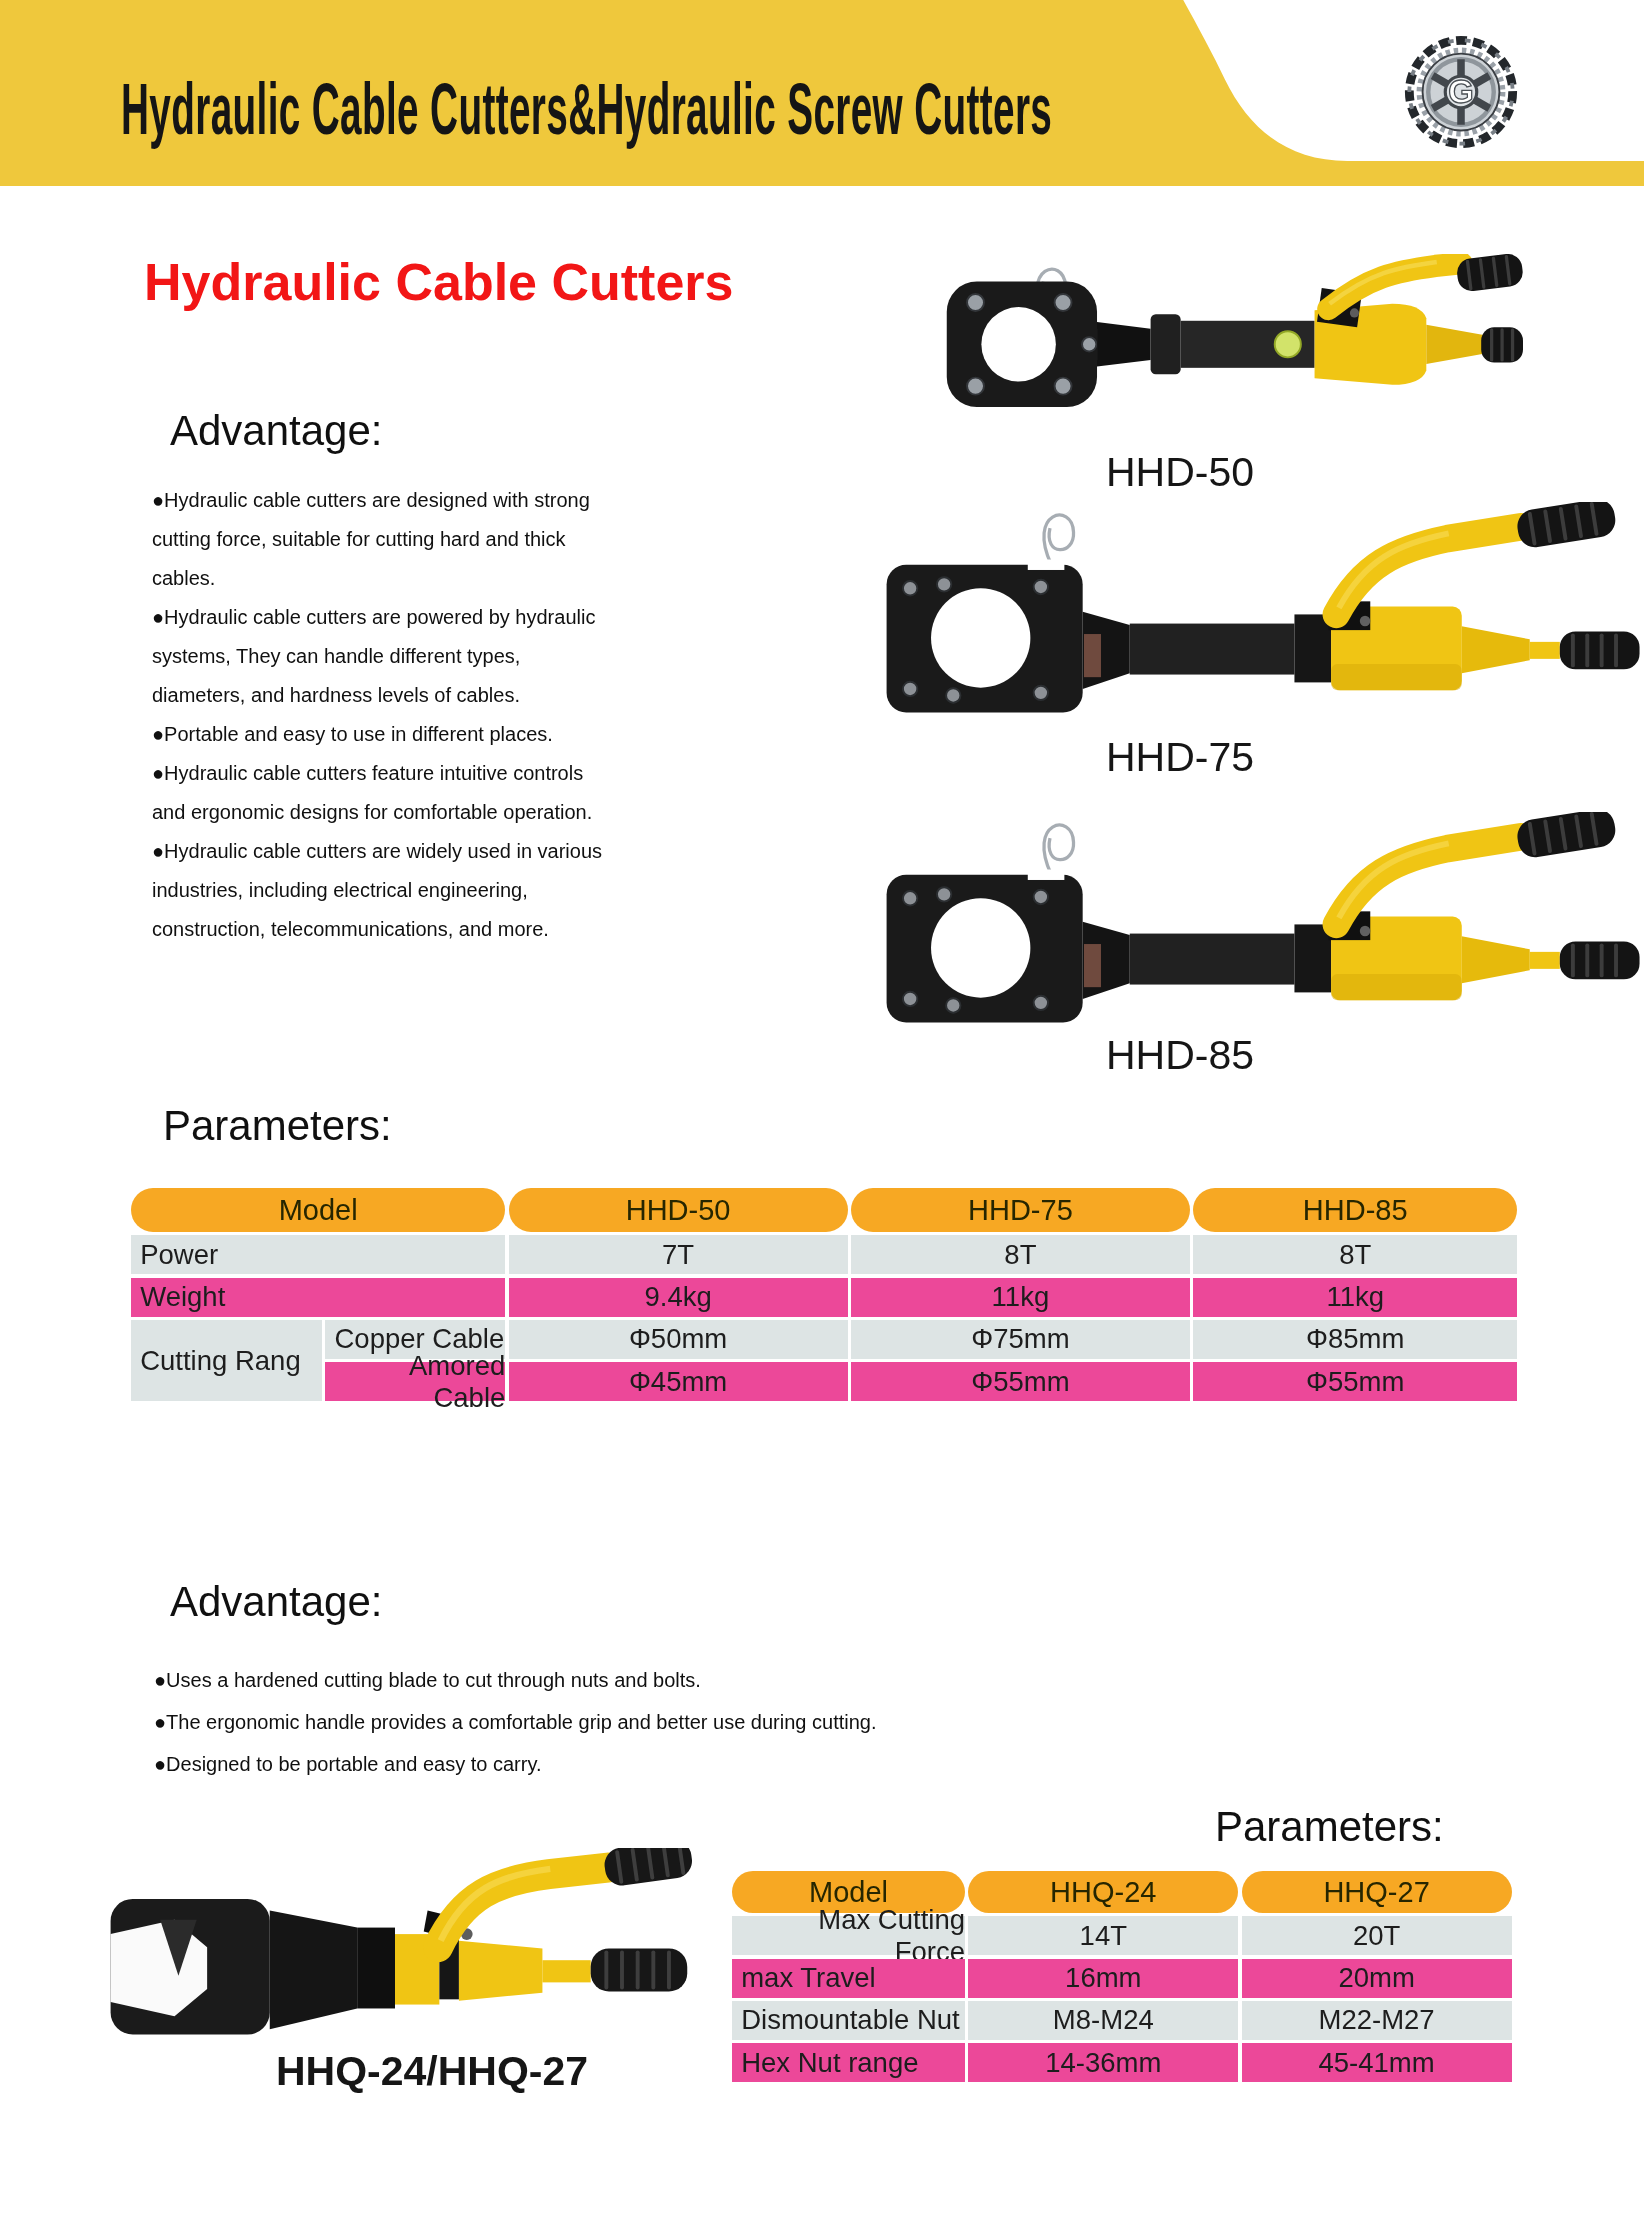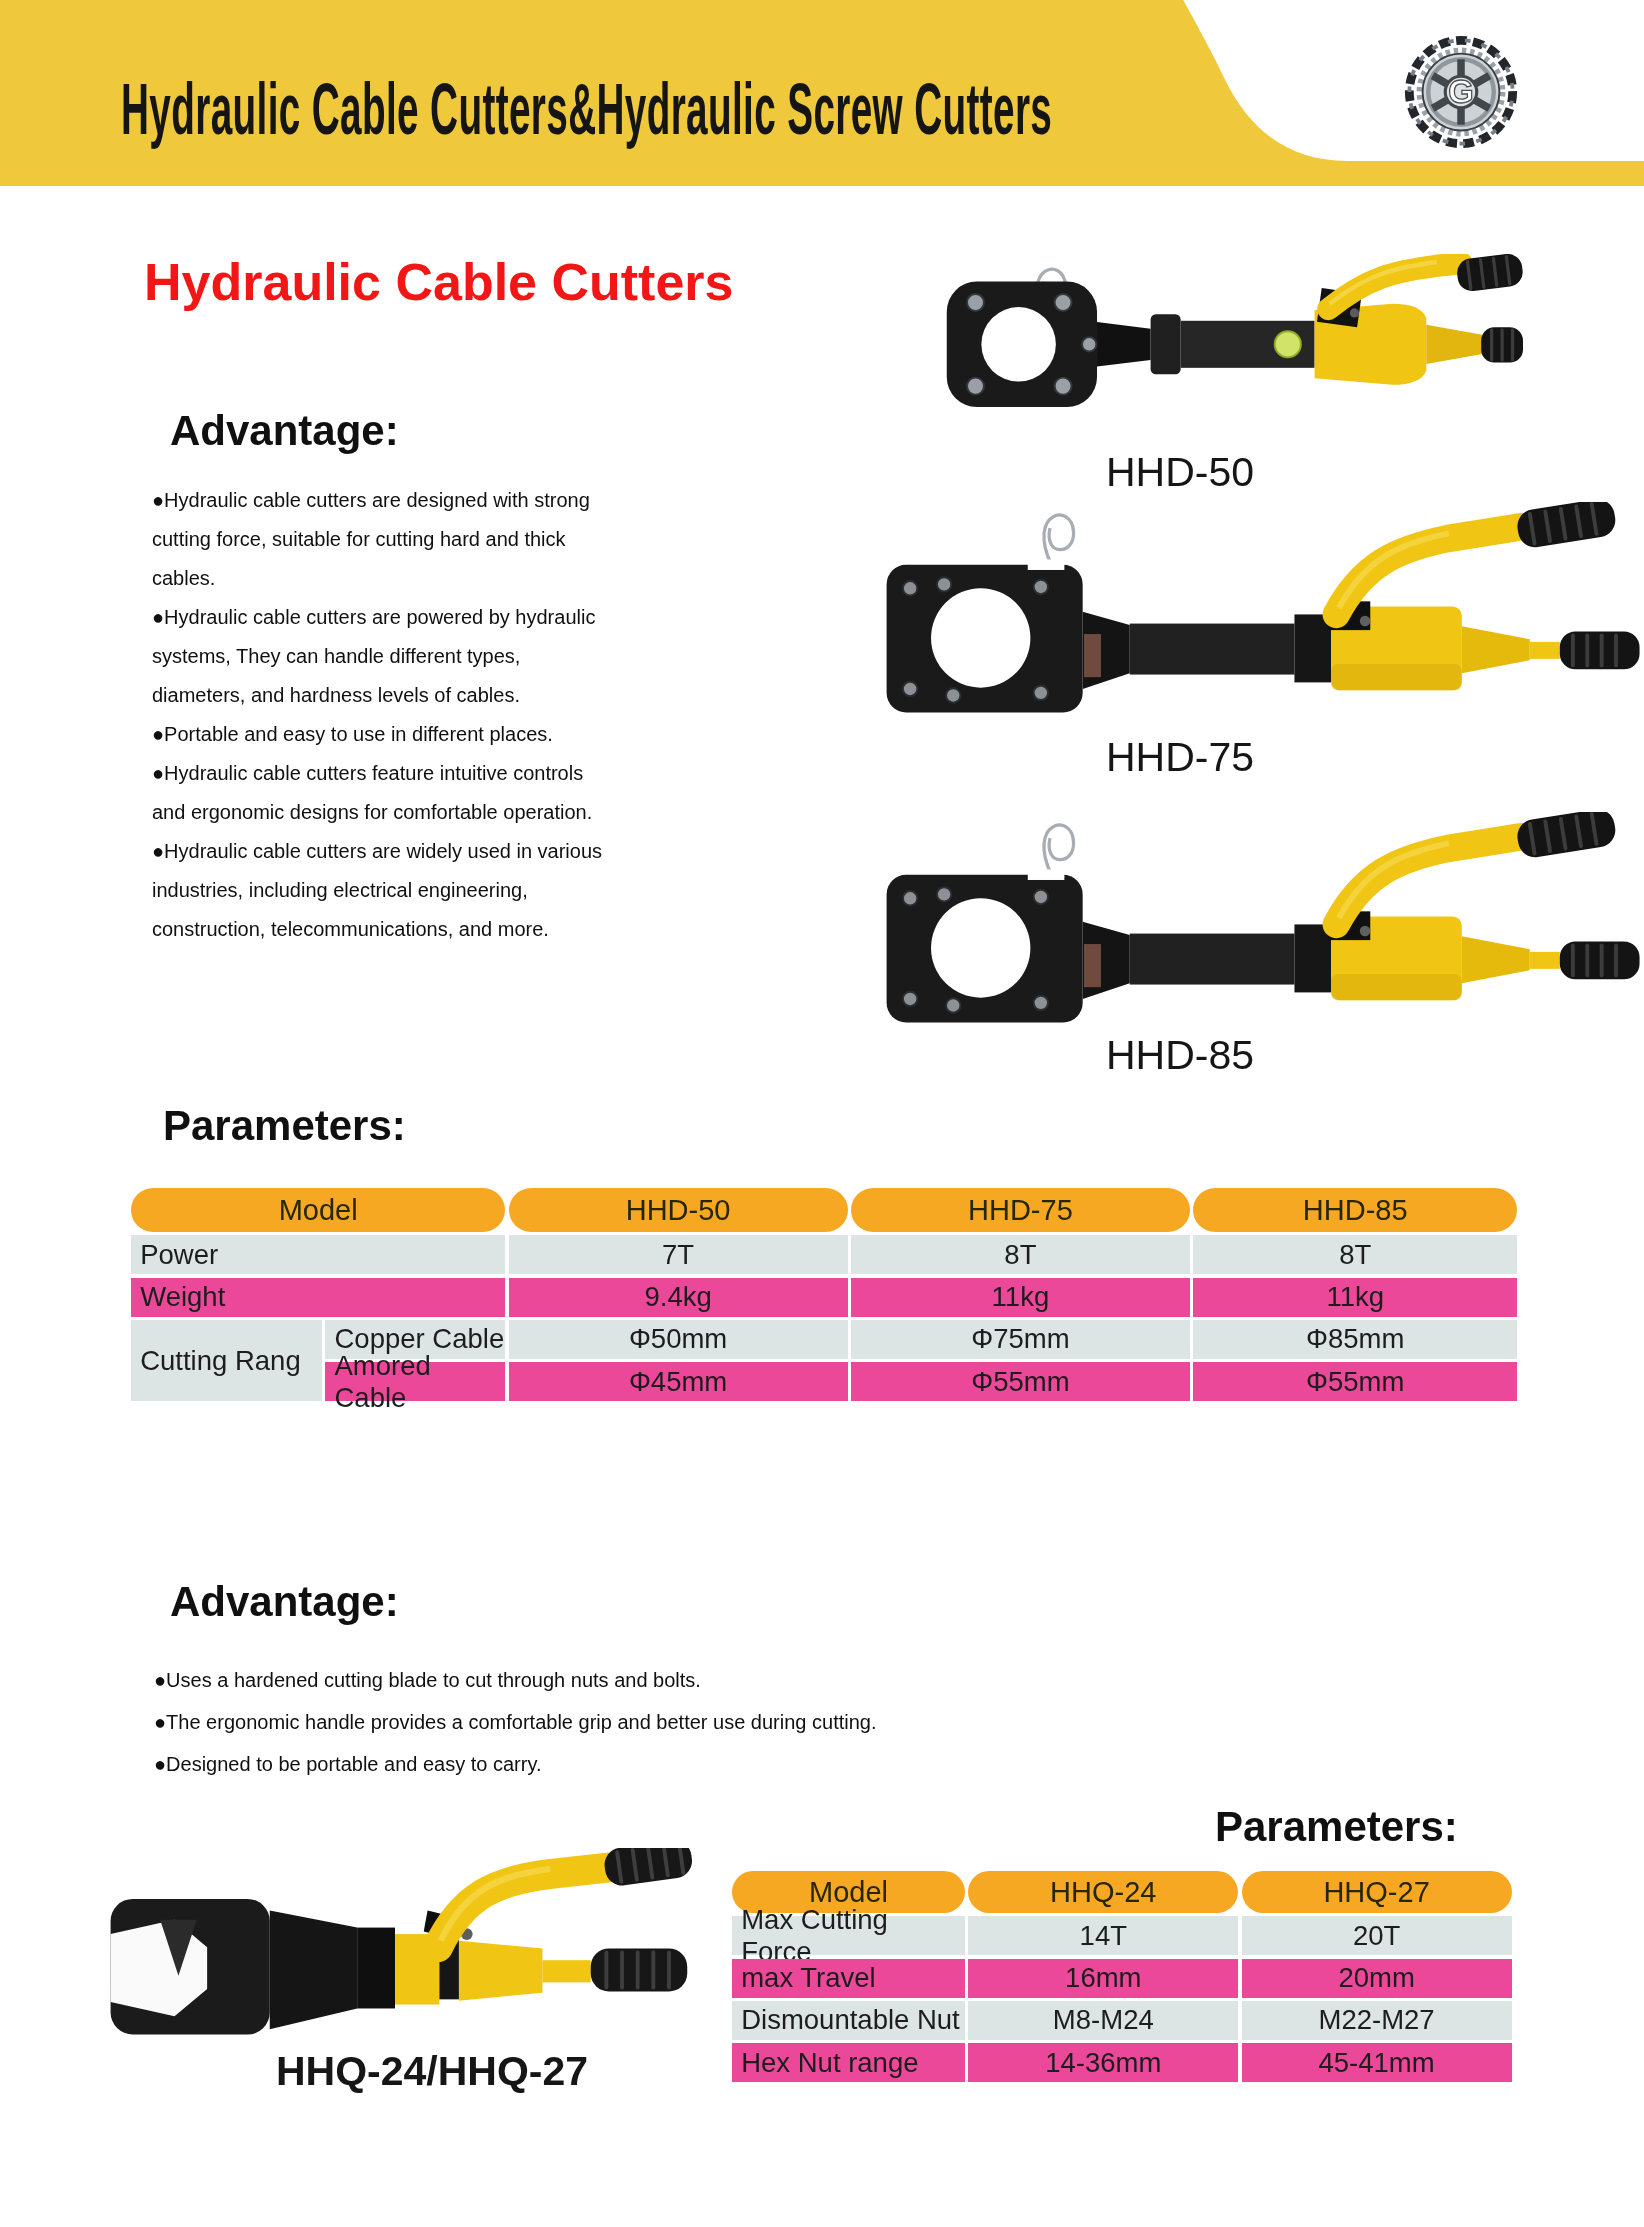--- a/index.html
+++ b/index.html
@@ -10,39 +10,39 @@
   
   #banner{left:0;top:0;width:1644px;height:186px;background:#efc83c;}
   #banner-wedge{left:1151px;top:0;width:494px;height:161px;}
   #banner-title{left:121px;top:72px;font-size:73px;line-height:73px;font-weight:700;
       color:#151515;white-space:nowrap;transform:scaleX(0.53);transform-origin:0 50%;
       letter-spacing:0.7px;}
   #logo{left:1398px;top:29px;width:126px;height:126px;}
 
   
   .red-heading{font-size:52px;font-weight:700;color:#f21616;white-space:nowrap;}
-  .sub-heading{font-size:42px;font-weight:700;color:#101010;white-space:nowrap;}
+  .sub-heading{font-size:42px;font-weight:400;color:#101010;white-space:nowrap;}
   .bullets{font-size:20px;color:#101010;white-space:pre-line;}
   #bullets-cable{left:152px;top:481px;width:785px;line-height:39px;}
   #bullets-screw{left:154px;top:1659px;width:1281px;line-height:42px;}
 
   .product-label{font-size:41px;color:#161616;text-align:center;white-space:nowrap;}
   .product-label.bold{font-weight:700;}
 
   
   .ptable{display:grid;gap:3.3px;background:#ffffff;}
   #table-cable{left:131px;top:1188px;grid-template-columns:191px 180px 339px 339px 324px;
       grid-template-rows:44px 39px 39px 39px 39px;}
   #table-screw{left:732px;top:1871px;grid-template-columns:233px 270px 270px;
       grid-template-rows:42px 39px 39px 39px 39px;}
   .cell{display:flex;align-items:center;justify-content:center;font-size:27.5px;color:#1d1d1d;}
   .cell.hdr{background:#f7a823;font-size:29px;color:#262600;border-radius:22px;}
   .cell.light{background:#dde4e4;}
   .cell.dark{background:#ec4899;}
-  .cell.lbl{justify-content:flex-start;padding-left:9.2px;}
+  .cell.lbl{justify-content:flex-start;padding-left:9.2px;text-align:right;}
   .span2{grid-column:span 2;}
   .rspan2{grid-row:span 2;}
 </style>
 </head>
 <body>
 
 <div id="page">
 
   <div class="abs" id="banner">
     <svg class="abs" id="banner-wedge" viewBox="0 0 755 247">

